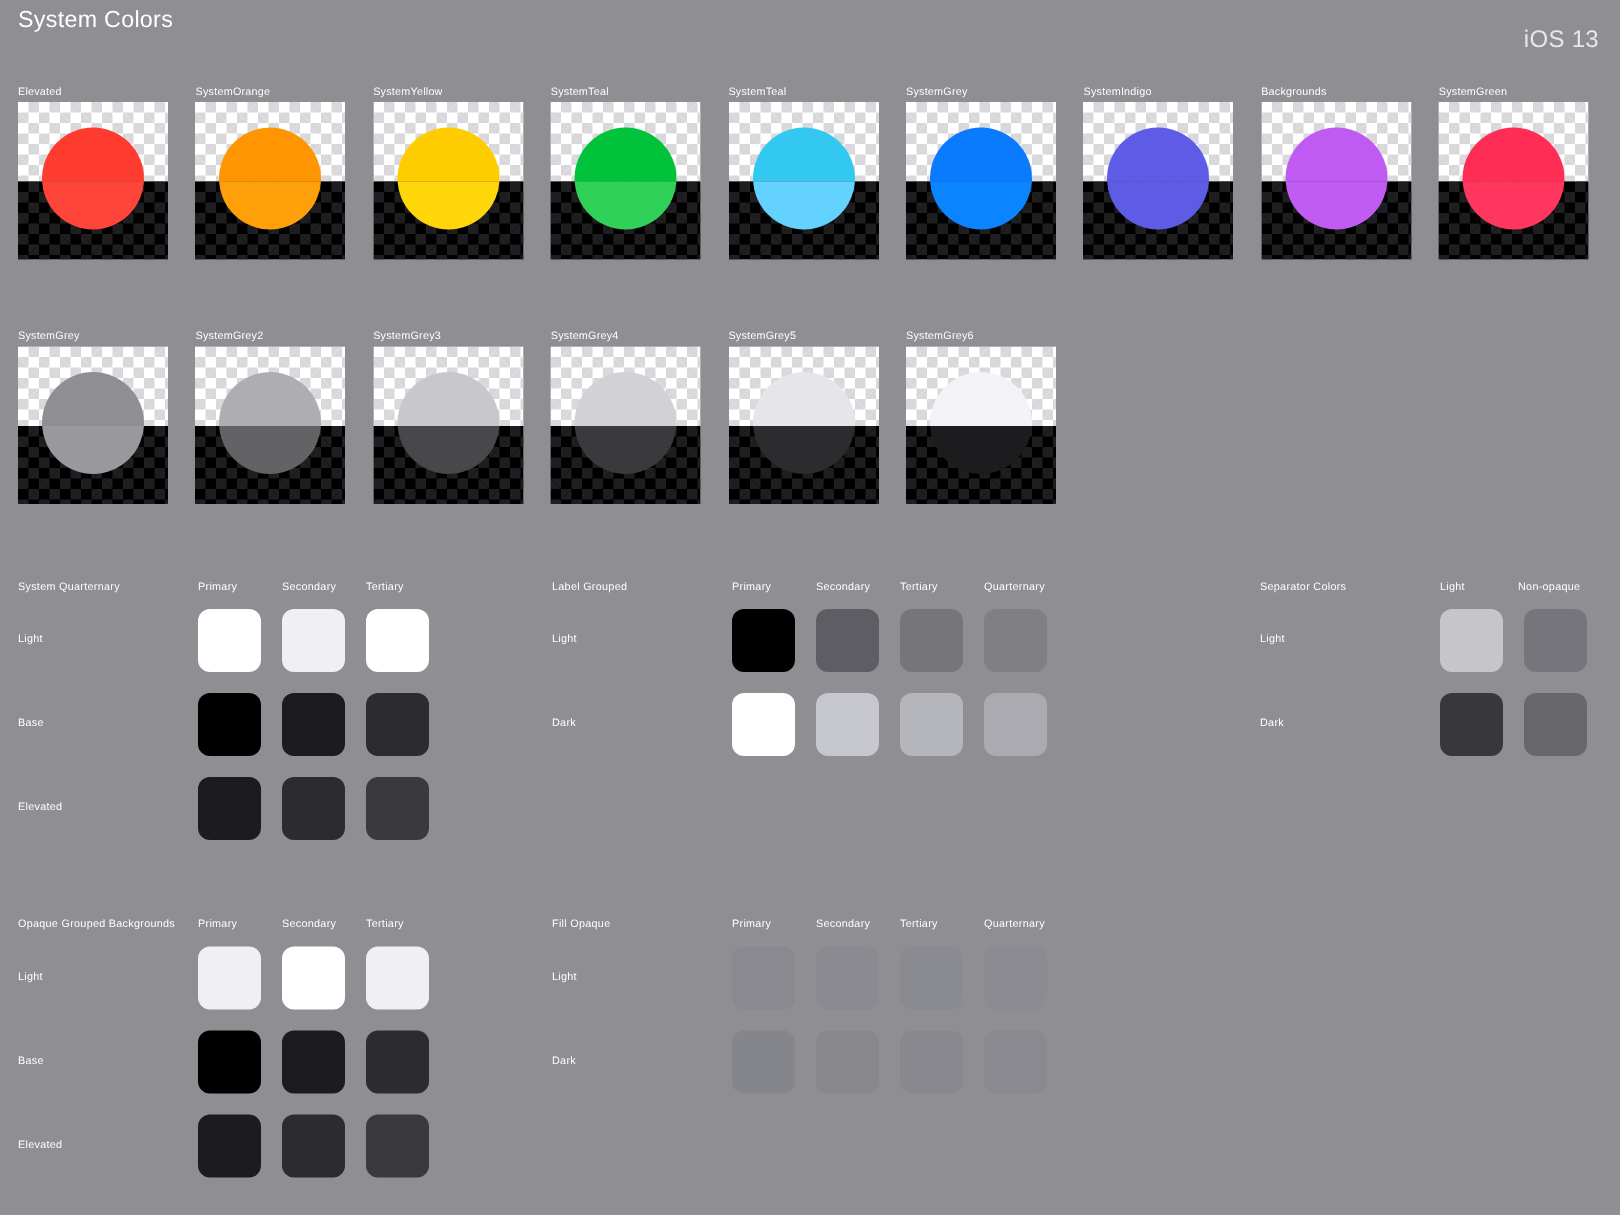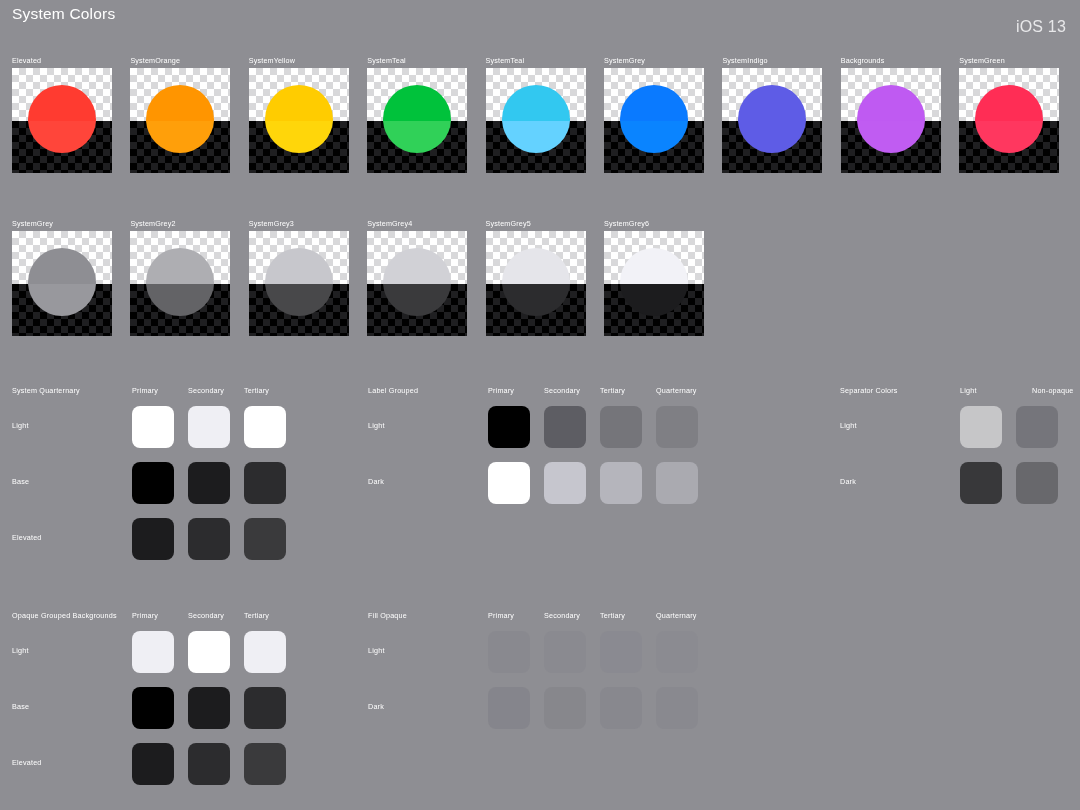--- a/index.html
+++ b/index.html
@@ -390,21 +390,21 @@
       <div class="row-label" style="top: 91px;">Dark</div>
       <div class="sw" style="left: 120px; top: 76px; background: rgb(255, 255, 255);"></div>
       <div class="sw" style="left: 176px; top: 76px; background: rgba(235, 235, 245, 0.6);"></div>
       <div class="sw" style="left: 232px; top: 76px; background: rgba(235, 235, 245, 0.42);"></div>
       <div class="sw" style="left: 288px; top: 76px; background: rgba(235, 235, 245, 0.3);"></div>
     </div>
 
   <div id="sec-separator-colors" class="section" style="left:840px; top:386px;">
       <div class="sec-title">Separator Colors</div>
       <div class="col-head" style="left: 120px;">Light</div>
-      <div class="col-head" style="left: 192px;">Non-opaque</div>
+      <div class="col-head" style="left: 172px;">Non-opaque</div>
       <div class="row-label" style="top: 35px;">Light</div>
       <div class="sw" style="left: 120px; top: 20px; background: rgb(198, 198, 200);"></div>
       <div class="sw" style="left: 176px; top: 20px; background: rgba(60, 60, 67, 0.29);"></div>
       <div class="row-label" style="top: 91px;">Dark</div>
       <div class="sw" style="left: 120px; top: 76px; background: rgb(56, 56, 58);"></div>
       <div class="sw" style="left: 176px; top: 76px; background: rgba(84, 84, 88, 0.65);"></div>
     </div>
 
   <div id="sec-grouped-backgrounds" class="section" style="left:12px; top:611px;">
       <div class="sec-title">Opaque Grouped Backgrounds</div>

